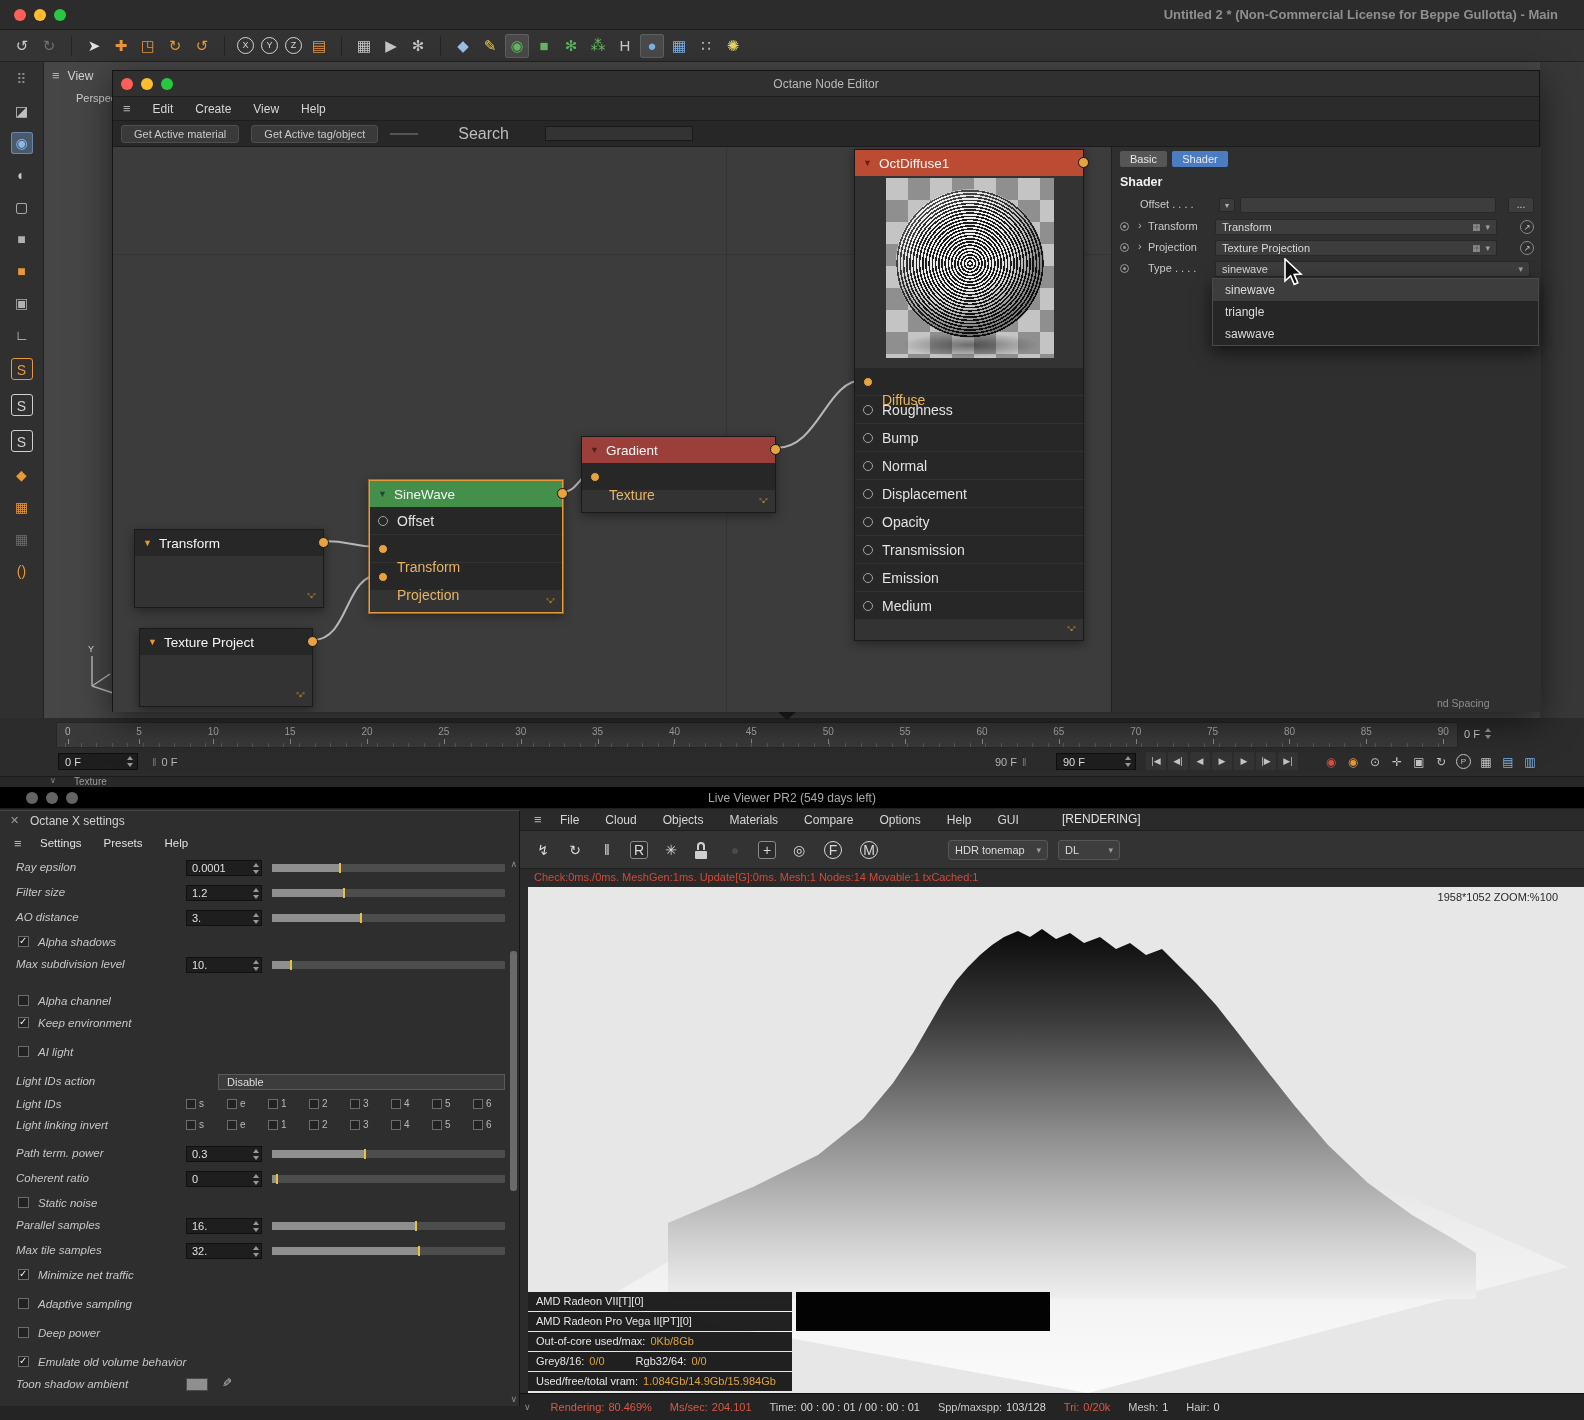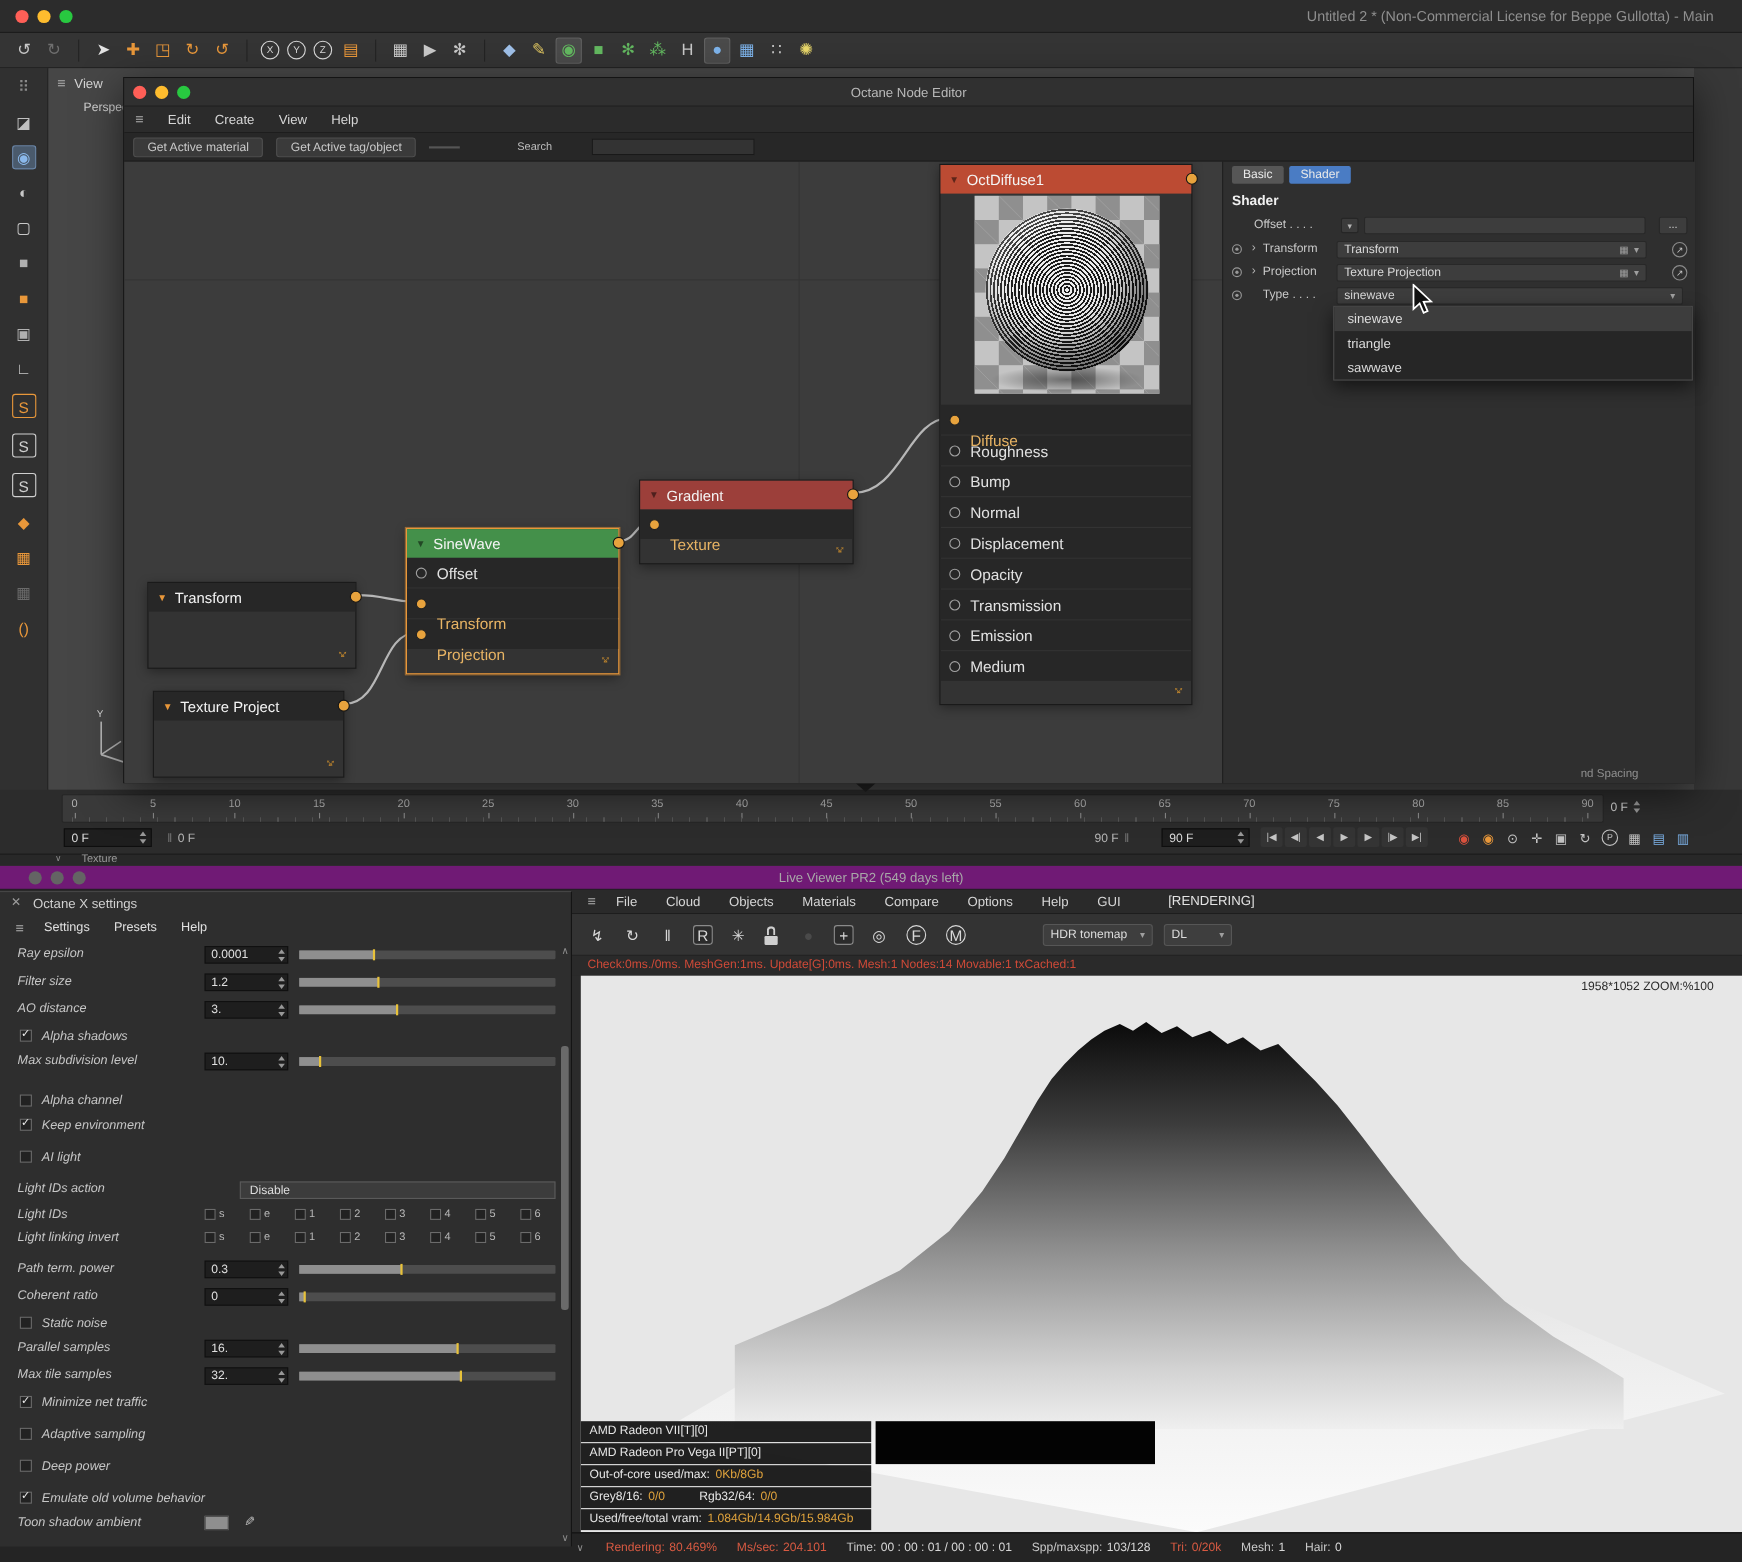--- a/index.html
+++ b/index.html
@@ -5,21 +5,21 @@
   *{box-sizing:border-box;margin:0;padding:0;}
   html,body{background:#1d1d1d;}
   body{font-family:"Liberation Sans","DejaVu Sans",sans-serif;font-size:12px;color:#ddd;}
   #root{position:relative;width:1584px;height:1420px;background:#383838;overflow:hidden;}
 
   
   #app-titlebar{position:absolute;left:0;top:0;width:1584px;height:30px;background:#2c2c2c;border-bottom:1px solid #1c1c1c;}
   .dot{position:absolute;top:9px;width:12px;height:12px;border-radius:50%;}
   .dot.r{background:#ff5f57}.dot.y{background:#febc2e}.dot.g{background:#28c840}
   .dot.dim{background:#646464}
-  #app-title{position:absolute;right:26px;top:0;line-height:30px;color:#8f8f8f;font-size:13px;}
+  #app-title{position:absolute;right:26px;top:0;line-height:30px;color:#8f8f8f;font-size:13px;font-weight:bold;}
 
   #main-toolbar{position:absolute;left:0;top:30px;width:1584px;height:32px;background:#343434;border-bottom:1px solid #222;display:flex;align-items:center;padding-left:10px;gap:3px;}
   .tb-icon{width:24px;height:24px;line-height:24px;text-align:center;font-size:15px;border-radius:3px;color:#c8c8c8;cursor:default;}
   .tb-icon.sel{background:#4a4a4a;box-shadow:inset 0 0 0 1px #616161;}
   .tb-sep{width:1px;height:20px;background:#232323;margin:0 7px;flex:0 0 1px;}
   .circ{width:17px;height:17px;line-height:15px;border:1.5px solid #909090;border-radius:50%;font-size:9px;text-align:center;color:#d8d8d8;margin:2px;}
   .boxk{width:16px;height:16px;line-height:15px;border:1px solid #8a8a8a;border-radius:3px;font-size:10px;text-align:center;color:#d8d8d8;background:#2b2b2b;}
 
   #left-sidebar{position:absolute;left:0;top:62px;width:44px;height:656px;background:#303030;border-right:1px solid #222;display:flex;flex-direction:column;align-items:center;padding-top:6px;gap:10px;}
   .sb-icon{width:22px;height:22px;line-height:22px;text-align:center;font-size:14px;border-radius:3px;color:#c8c8c8;}
@@ -33,21 +33,21 @@
   
   #node-editor{position:absolute;left:112px;top:70px;width:1428px;height:642px;background:#2e2e2e;border:1px solid #141414;box-shadow:0 10px 34px rgba(0,0,0,.55);z-index:10;}
   #ne-titlebar{position:absolute;left:0;top:0;right:0;height:26px;background:#303030;border-bottom:1px solid #1d1d1d;}
   #ne-title{position:absolute;left:0;right:0;text-align:center;line-height:26px;color:#b9b9b9;font-size:12px;}
   #ne-menubar{position:absolute;left:0;top:26px;right:0;height:24px;background:#2b2b2b;border-bottom:1px solid #1d1d1d;display:flex;align-items:center;gap:22px;padding-left:10px;}
   .menu-item{color:#d6d6d6;font-size:12px;}
   .hamburger{color:#b0b0b0;font-size:13px;}
   #ne-buttonrow{position:absolute;left:0;top:50px;right:0;height:26px;background:#272727;border-bottom:1px solid #1b1b1b;display:flex;align-items:center;padding-left:8px;gap:12px;}
   .ne-btn{padding:2px 12px;background:#3a3a3a;border:1px solid #4e4e4e;border-radius:3px;color:#c9c9c9;font-size:11px;}
   .ne-divider{width:28px;height:2px;background:#555;}
-  #ne-search-label{color:#bdbdbd;font-size:10px;margin-left:40px;}
+  #ne-search-label{color:#bdbdbd;font-size:16px;margin-left:28px;}
   #ne-search{width:148px;height:15px;background:#333;border:1px solid #191919;color:#ddd;font-size:11px;margin-left:24px;}
 
   #ne-canvas{position:absolute;left:0;top:76px;width:998px;height:565px;background:#3c3c3c;overflow:hidden;}
   .gridline-v{position:absolute;top:0;bottom:0;width:1px;background:#343434;}
   .gridline-h{position:absolute;left:0;right:0;height:1px;background:#343434;}
   #cables{position:absolute;left:0;top:0;width:998px;height:565px;}
 
   .node{position:absolute;background:#333;border:1px solid #1a1a1a;box-shadow:0 3px 10px rgba(0,0,0,.4);}
   .node.selected{border-color:#e8973a;box-shadow:0 0 0 1px rgba(232,151,58,.55),0 3px 10px rgba(0,0,0,.4);}
   .node-header{height:26px;display:flex;align-items:center;gap:7px;padding:0 8px;position:relative;}
@@ -117,21 +117,21 @@
   #tl-records{position:absolute;left:1322px;top:34px;display:flex;gap:4px;align-items:center;padding-left:0;}
   #tl-records .tb-icon{width:18px;height:18px;line-height:18px;font-size:12px;}
   #tl-records .circ{width:15px;height:15px;line-height:13px;font-size:8px;}
 
   #texture-strip{position:absolute;left:0;top:776px;width:1584px;height:11px;background:#282828;border-top:1px solid #1b1b1b;z-index:5;}
   #texture-strip .lbl{position:absolute;left:74px;top:-1px;font-size:10px;color:#9a9a9a;}
   #texture-strip .chv{position:absolute;left:50px;top:-1px;font-size:8px;color:#8a8a8a;}
 
   
   #live-viewer{position:absolute;left:0;top:787px;width:1584px;height:633px;background:#2b2b2b;z-index:4;}
-  #lv-titlebar{position:absolute;left:0;top:0;right:0;height:22px;background:#701a75;border-bottom:1px solid #1e1e1e;}
+  #lv-titlebar{position:absolute;left:0;top:0;right:0;height:22px;background:#000000;border-bottom:1px solid #1e1e1e;}
   #lv-title{position:absolute;left:0;right:0;text-align:center;line-height:22px;color:#a8a8a8;font-size:12px;}
   #lv-menubar{position:absolute;left:0;top:22px;right:0;height:22px;background:#2a2a2a;border-bottom:1px solid #1d1d1d;}
   #lv-menus{position:absolute;left:560px;top:0;height:22px;display:flex;gap:26px;align-items:center;}
   #lv-hamburger{position:absolute;left:534px;top:3px;}
   #lv-rendering{position:absolute;left:1062px;top:3px;color:#e3e3e3;font-size:12px;}
   #lv-toolbar{position:absolute;left:0;top:44px;right:0;height:38px;background:#333;border-bottom:1px solid #222;}
   #lv-tools-icons{position:absolute;left:534px;top:0;height:38px;display:flex;gap:14px;align-items:center;}
   .lv-icon{min-width:18px;height:18px;display:flex;align-items:center;justify-content:center;font-size:14px;color:#d8d8d8;}
   .lockk{position:relative;width:14px;height:17px;}
   .lock-sh{position:absolute;top:0;left:3px;width:8px;height:8px;border:2px solid #cfcfcf;border-bottom:none;border-radius:4px 4px 0 0;}

